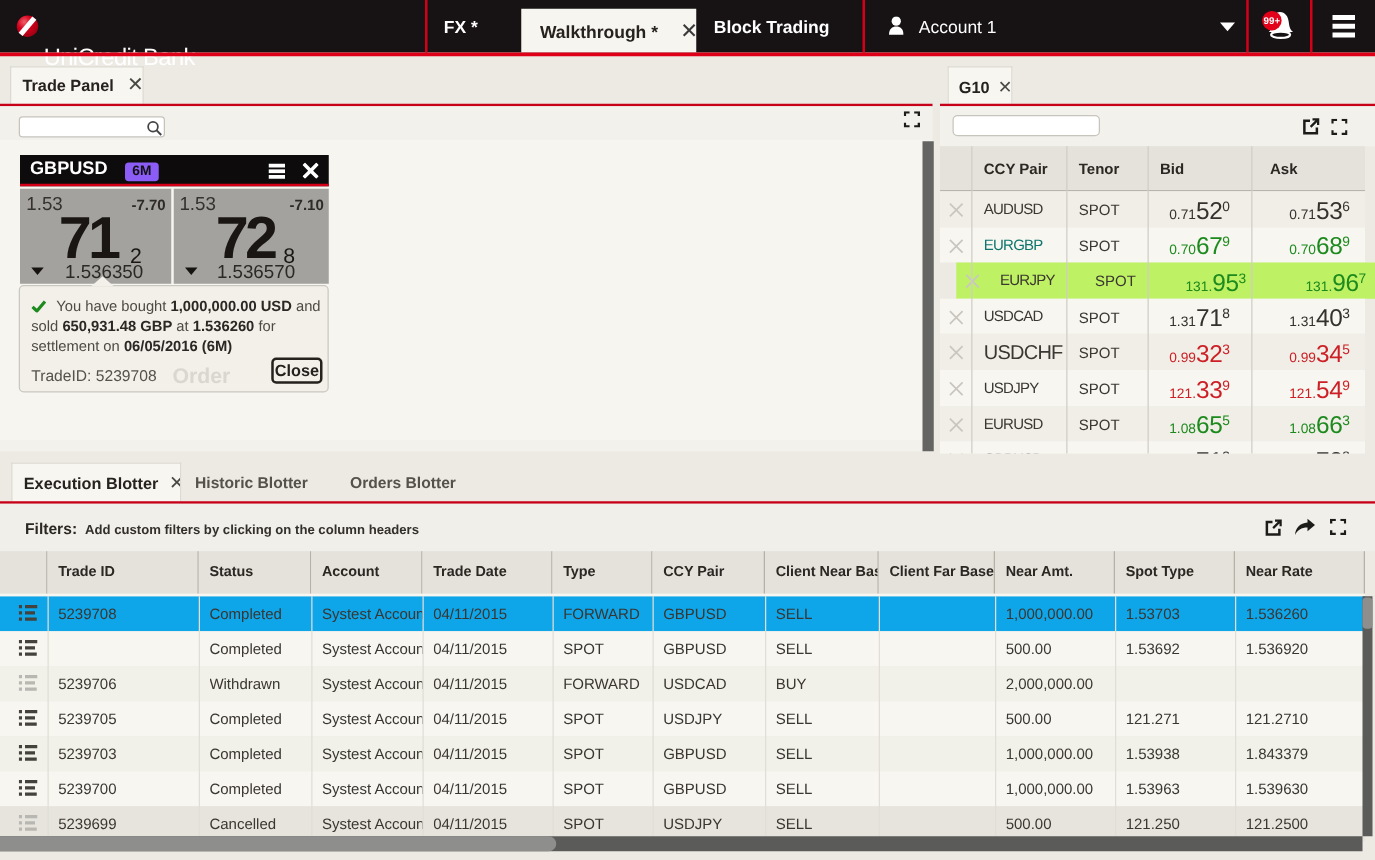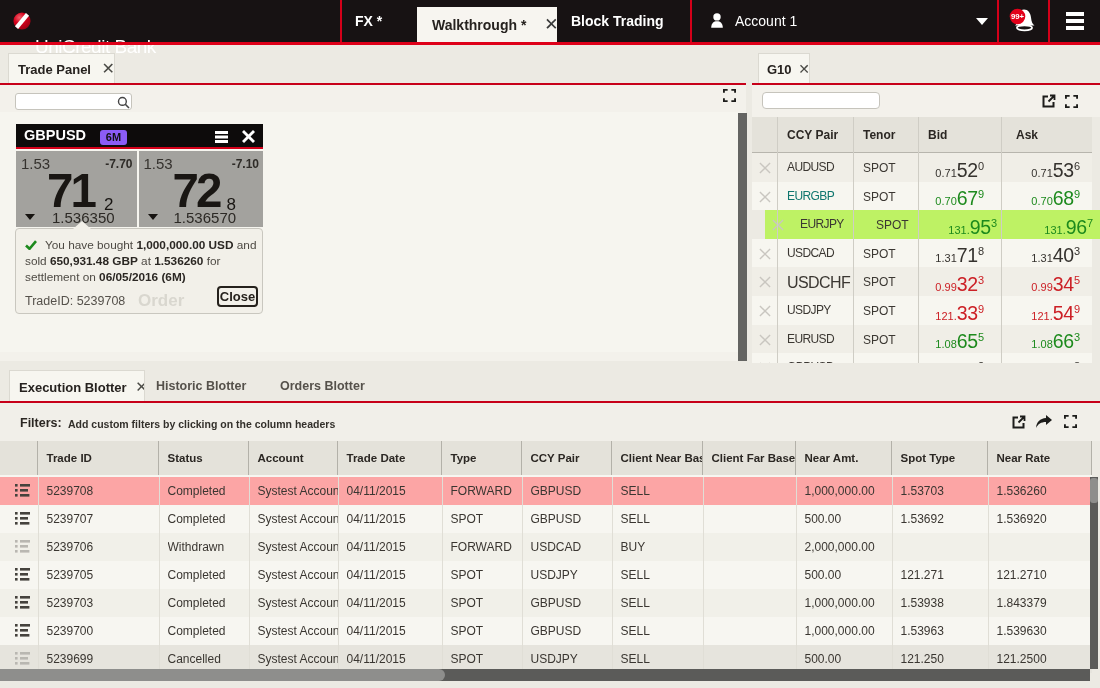--- a/index.html
+++ b/index.html
@@ -255,21 +255,21 @@
 <div class="bh" style="left:158.5px;width:90.0px">Status</div>
 <div class="bh" style="left:248.5px;width:89.0px">Account</div>
 <div class="bh" style="left:337.5px;width:104.0px">Trade Date</div>
 <div class="bh" style="left:441.5px;width:80.0px">Type</div>
 <div class="bh" style="left:521.5px;width:90.0px">CCY Pair</div>
 <div class="bh" style="left:611.5px;width:91.0px">Client Near Bas</div>
 <div class="bh" style="left:702.5px;width:93.0px">Client Far Base</div>
 <div class="bh" style="left:795.5px;width:96.0px">Near Amt.</div>
 <div class="bh" style="left:891.5px;width:96.0px">Spot Type</div>
 <div class="bh" style="left:987.5px;width:104.5px">Near Rate</div>
-<div class="brow" style="top:477px;background:#fca5a5">
+<div class="brow" style="top:477px;background:#0ea5e9">
     <svg class="abs" style="left:15px;top:7px" width="15" height="13" viewBox="0 0 15 13">
       <g fill="#45423d">
         <rect x="0" y="0" width="2.6" height="2.6"></rect>
         <rect x="5" y="0" width="10" height="2.6"></rect>
         <rect x="0" y="5" width="2.6" height="2.6"></rect>
         <rect x="5" y="5" width="8" height="2.6"></rect>
         <rect x="0" y="10" width="2.6" height="2.6"></rect>
         <rect x="5" y="10" width="9.4" height="2.6"></rect>
       </g>
     </svg>
@@ -289,21 +289,20 @@
     <svg class="abs" style="left:15px;top:7px" width="15" height="13" viewBox="0 0 15 13">
       <g fill="#45423d">
         <rect x="0" y="0" width="2.6" height="2.6"></rect>
         <rect x="5" y="0" width="10" height="2.6"></rect>
         <rect x="0" y="5" width="2.6" height="2.6"></rect>
         <rect x="5" y="5" width="8" height="2.6"></rect>
         <rect x="0" y="10" width="2.6" height="2.6"></rect>
         <rect x="5" y="10" width="9.4" height="2.6"></rect>
       </g>
     </svg>
-<span class="bc" style="left:46.5px;width:112.0px">5239707</span>
 <span class="bc" style="left:167.5px;width:81.0px">Completed</span>
 <span class="bc" style="left:257.5px;width:80.0px">Systest Account</span>
 <span class="bc" style="left:346.5px;width:95.0px">04/11/2015</span>
 <span class="bc" style="left:450.5px;width:71.0px">SPOT</span>
 <span class="bc" style="left:530.5px;width:81.0px">GBPUSD</span>
 <span class="bc" style="left:620.5px;width:82.0px">SELL</span>
 <span class="bc" style="left:711.5px;width:84.0px"></span>
 <span class="bc" style="left:804.5px;width:87.0px">500.00</span>
 <span class="bc" style="left:900.5px;width:87.0px">1.53692</span>
 <span class="bc" style="left:996.5px;width:95.5px">1.536920</span>

